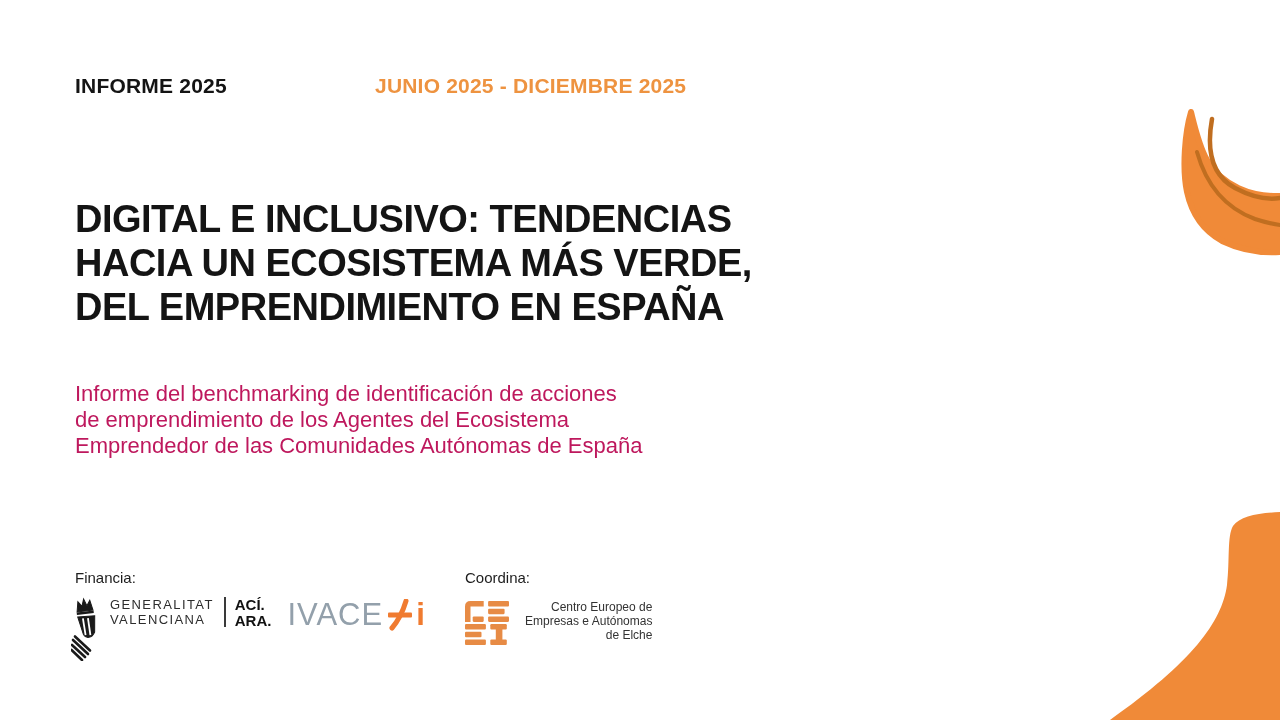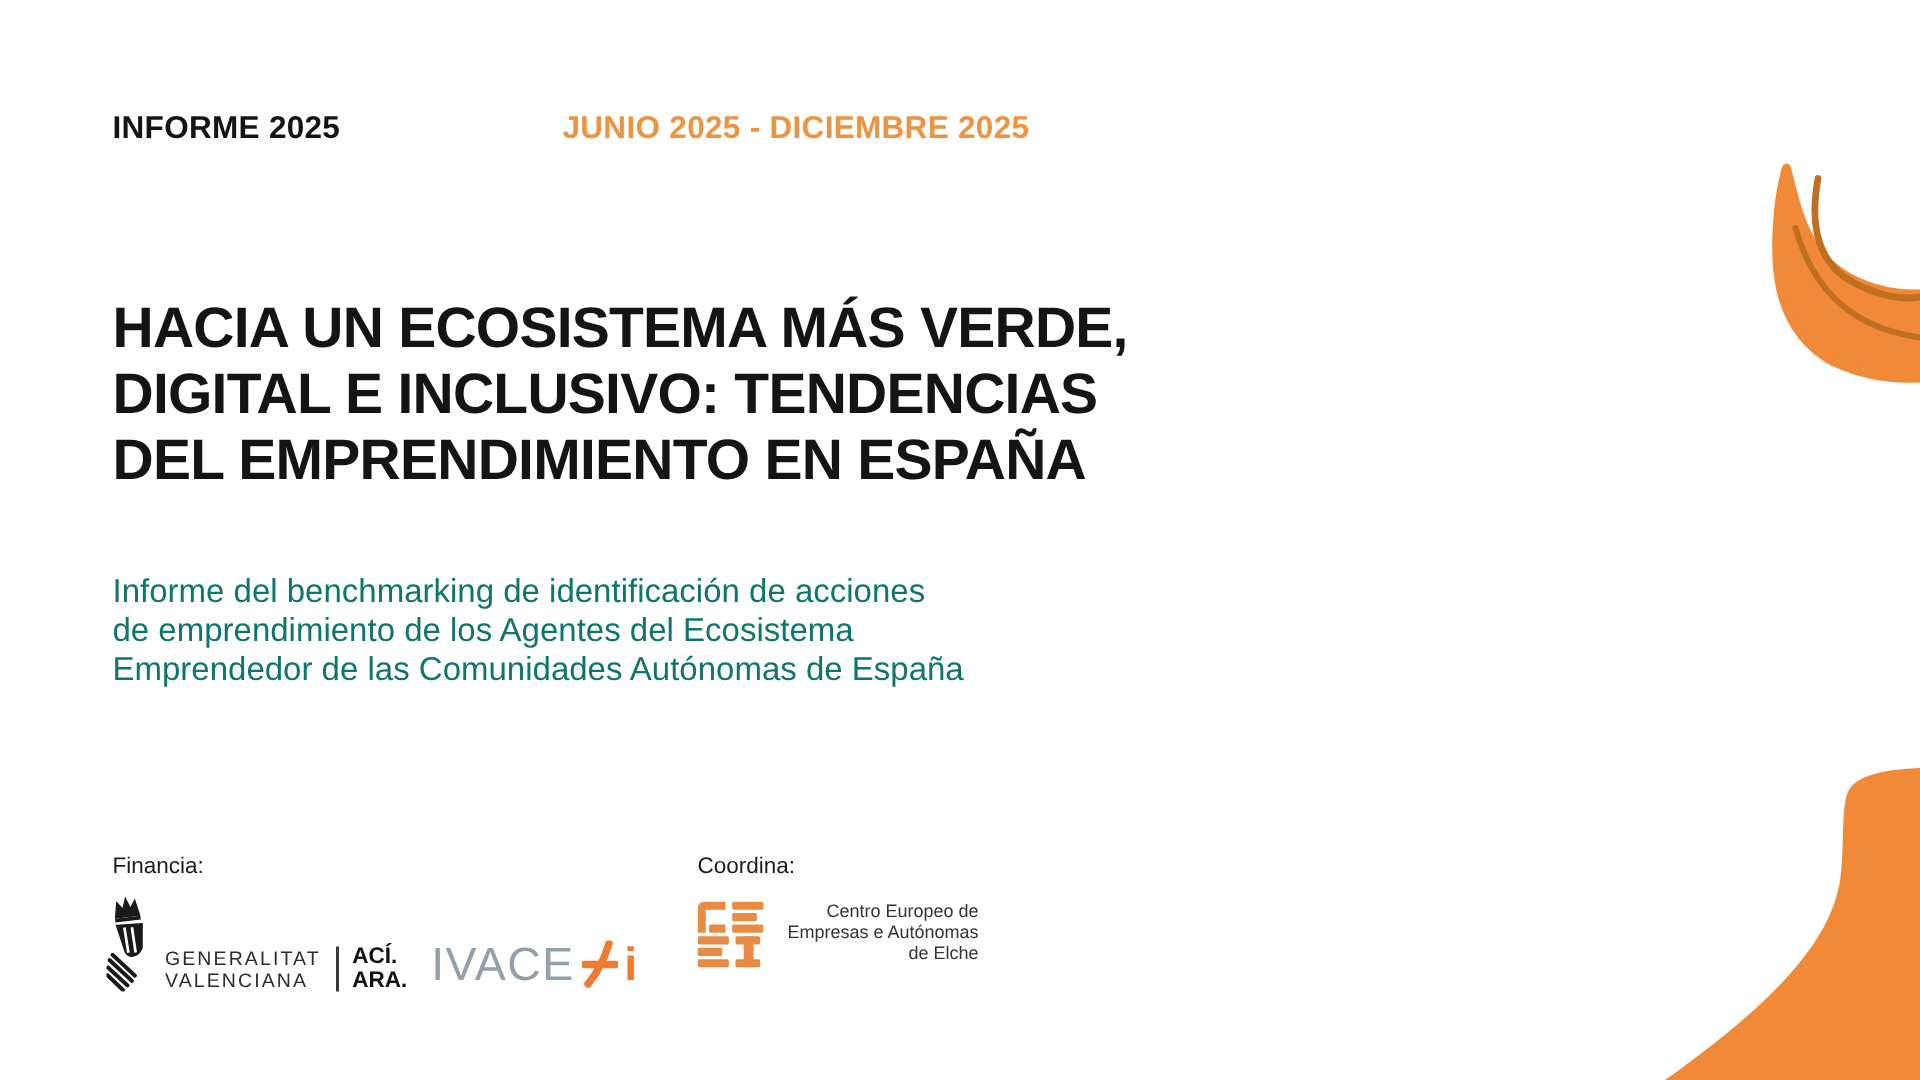--- a/index.html
+++ b/index.html
@@ -21,26 +21,26 @@
   .decor{position:absolute;inset:0;z-index:0;pointer-events:none;}
 
   .header{position:absolute;top:74px;left:0;width:100%;z-index:2;}
   .report-label{position:absolute;left:75px;top:0;font-size:21px;font-weight:700;letter-spacing:.2px;color:var(--text-primary);white-space:nowrap;}
   .report-period{position:absolute;left:375px;top:0;font-size:21px;font-weight:700;letter-spacing:.2px;color:var(--accent-orange);white-space:nowrap;}
 
   .title{position:absolute;left:75px;top:197px;z-index:2;}
   .title .line{font-size:38px;line-height:44px;font-weight:700;letter-spacing:-0.5px;color:var(--text-primary);white-space:nowrap;}
 
   .subtitle{position:absolute;left:75px;top:381px;z-index:2;}
-  .subtitle .line{font-size:22px;line-height:26px;font-weight:400;color:#0f766e;white-space:nowrap;}
+  .subtitle .line{font-size:22px;line-height:26px;font-weight:400;color:#be185d;white-space:nowrap;}
 
   .section-label{font-size:15px;font-weight:400;color:#1d1d1d;}
 
   .financia{position:absolute;left:75px;top:569px;z-index:2;}
-  .financia-logos{position:absolute;left:-4px;top:28px;display:flex;align-items:flex-end;}
+  .financia-logos{position:absolute;left:-4px;top:28px;display:flex;align-items:flex-start;}
 
   .gv-emblem{width:30px;height:64px;margin-right:9px;}
   .gv-text{display:flex;flex-direction:column;justify-content:center;}
   .gv-text .gv-line{font-size:13px;line-height:15px;letter-spacing:1.4px;color:var(--text-soft);white-space:nowrap;}
   .gv-divider{width:2px;height:30px;background:#3a3a3a;margin:0 9px 0 10px;}
   .aci-text{display:flex;flex-direction:column;justify-content:center;margin-right:16px;}
   .aci-text .aci-line{font-size:15px;line-height:15.5px;font-weight:700;color:#111;white-space:nowrap;}
   .ivace{display:flex;align-items:center;}
   .ivace-word{font-size:31px;font-weight:400;letter-spacing:1px;color:var(--ivace-gray);}
   .ivace-plus{width:28px;height:32px;margin:0 1px 0 4px;}
@@ -75,22 +75,22 @@
              C 1222,622 1192,662 1110,720
              L 1280,720 Z" fill="var(--shape-orange)"></path>
   </svg>
 
   <div class="header">
     <span class="report-label">INFORME 2025</span>
     <span class="report-period">JUNIO 2025 - DICIEMBRE 2025</span>
   </div>
 
   <h1 class="title">
+    <div class="line">DIGITAL E INCLUSIVO: TENDENCIAS</div>
     <div class="line">HACIA UN ECOSISTEMA MÁS VERDE,</div>
-    <div class="line">DIGITAL E INCLUSIVO: TENDENCIAS</div>
     <div class="line">DEL EMPRENDIMIENTO EN ESPAÑA</div>
   </h1>
 
   <div class="subtitle">
     <div class="line">Informe del benchmarking de identificación de acciones</div>
     <div class="line">de emprendimiento de los Agentes del Ecosistema</div>
     <div class="line">Emprendedor de las Comunidades Autónomas de España</div>
   </div>
 
   <div class="financia">

